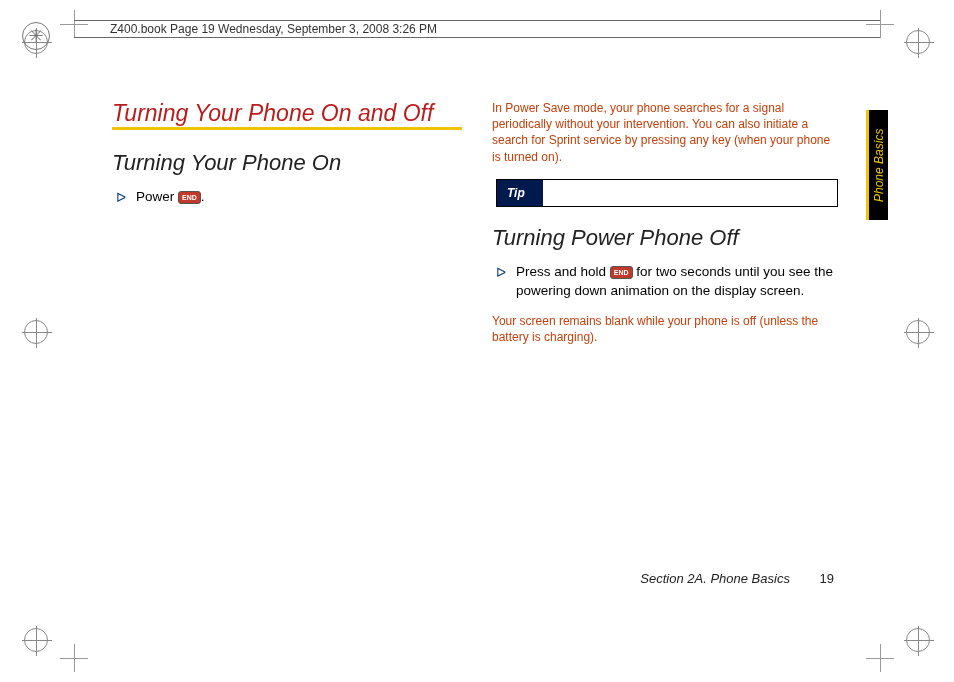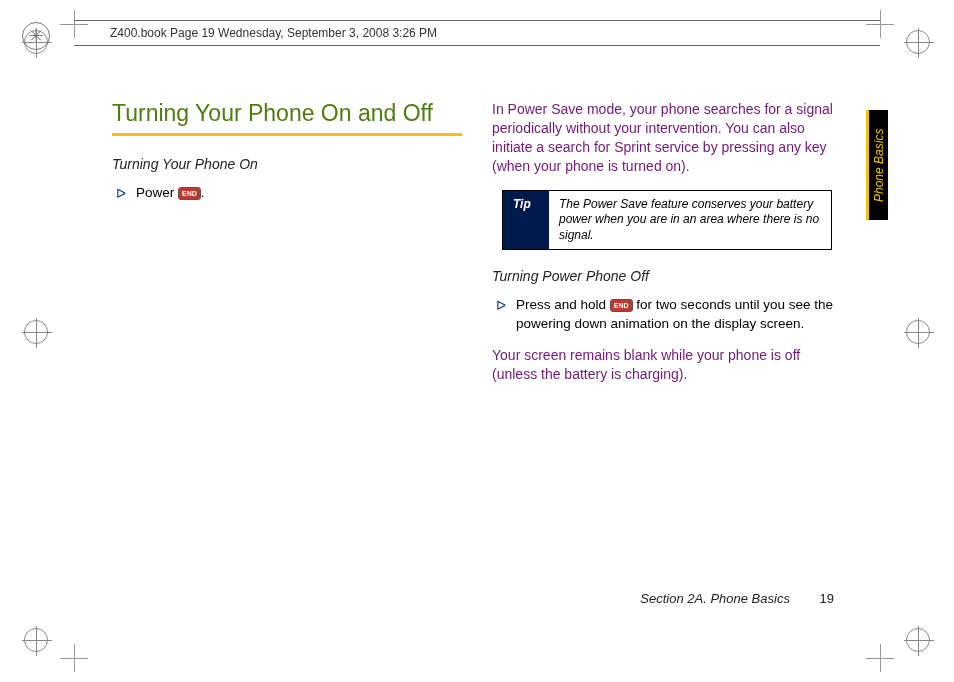--- a/index.html
+++ b/index.html
@@ -51,62 +51,62 @@
       top: 22px; left: 22px;
       width: 28px; height: 28px;
       border: 1px solid #777;
       border-radius: 50%;
       display: flex; align-items: center; justify-content: center;
       font-size: 18px; color: #777;
     }
     .header-line {
       position: absolute;
       top: 20px; left: 74px; right: 74px;
-      height: 26px;
+      height: 18px;
       border: 1px solid #666;
       border-left: none; border-right: none;
       display: flex; align-items: center;
       padding-left: 36px;
       font-size: 12px;
       color: #333;
     }
     .page-area {
       position: absolute;
       top: 100px;
       left: 112px;
       right: 112px;
       bottom: 80px;
     }
     .columns {
       display: flex;
       gap: 30px;
     }
     .col { flex: 1; }
     h1.title {
+      font-style: italic;
       font-weight: normal;
       font-size: 23px;
-      color: #4d7c0f;
-      margin-bottom: 6px;
+      color: #b91c1c;
     }
     .title-rule {
       height: 3px;
       background: #f0c400;
       margin-bottom: 20px;
     }
     h2.sub {
       font-style: italic;
       font-weight: normal;
-      font-size: 14px;
+      font-size: 22px;
       color: #222;
       margin: 10px 0 12px;
     }
     p.body {
-      font-size: 14px;
+      font-size: 12px;
       line-height: 1.35;
-      color: #701a75;
+      color: #c2410c;
       margin-bottom: 14px;
     }
     .step {
       display: flex;
       align-items: flex-start;
       font-size: 13.5px;
       line-height: 1.4;
       margin-bottom: 12px;
     }
     .step-marker {
@@ -124,22 +124,23 @@
       font-weight: bold;
       padding: 2px 3px;
       border-radius: 3px;
       border: 1px solid #555;
       vertical-align: middle;
       line-height: 1;
     }
     .tip-box {
       display: flex;
       border: 1px solid #000;
-      margin: 8px 10px 18px;
-      font-size: 12px;
+      margin: 8px 4px 18px;
+      font-size: 12px;
+      align-items: center;
     }
     .tip-label {
       background: #001a4d;
       color: #fff;
       font-style: italic;
       font-weight: bold;
       padding: 6px 10px;
       min-width: 46px;
     }
     .tip-text {
@@ -159,21 +160,21 @@
       font-style: italic;
       font-size: 12px;
       writing-mode: vertical-rl;
       transform: rotate(180deg);
       display: flex;
       align-items: center;
       justify-content: center;
     }
     .footer {
       position: absolute;
-      bottom: 76px;
+      bottom: 96px;
       right: 120px;
       font-size: 13px;
       font-style: italic;
       color: #222;
     }
     .footer .pn { font-style: normal; margin-left: 26px; }
   </style>
 </head>
 <body>
 
@@ -209,21 +210,20 @@
           <span>Power </span>
           <span class="end-key">END</span><span>.</span>
         </span>
       </div>
     </div>
 
     <div class="col">
       <p class="body">In Power Save mode, your phone searches for a signal periodically without your intervention. You can also initiate a search for Sprint service by pressing any key (when your phone is turned on).</p>
       <div class="tip-box">
         <div class="tip-label">Tip</div>
-        <div class="tip-text">The Power Save feature conserves your battery power when you are in an area where there is no signal.</div>
       </div>
       <h2 class="sub">Turning Power Phone Off</h2>
       <div class="step">
         <span class="step-marker">ᐅ</span>
         <span>
           <span>Press and hold </span>
           <span class="end-key">END</span>
           <span> for two seconds until you see the powering down animation on the display screen.</span>
         </span>
       </div>

